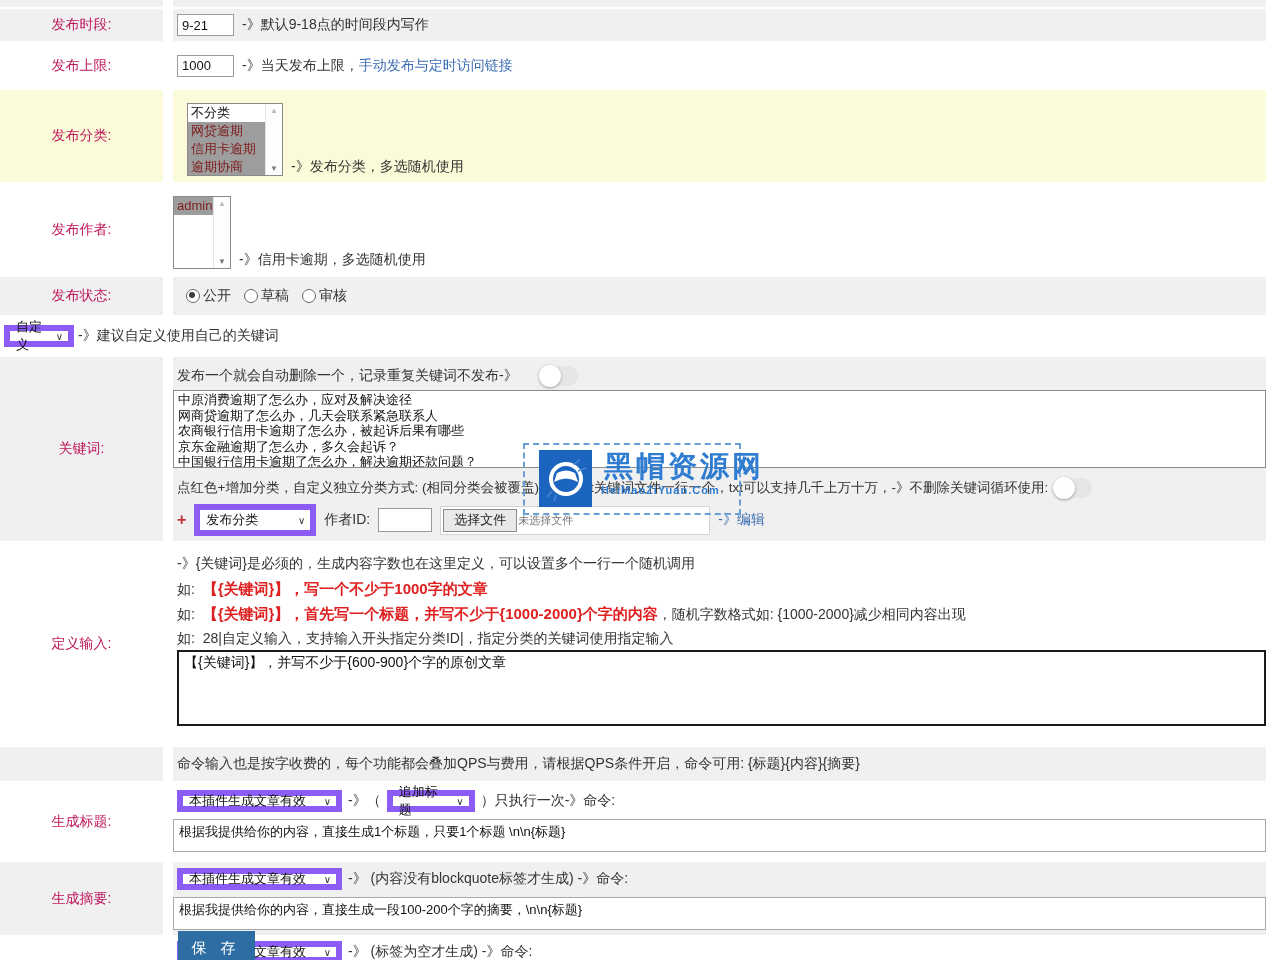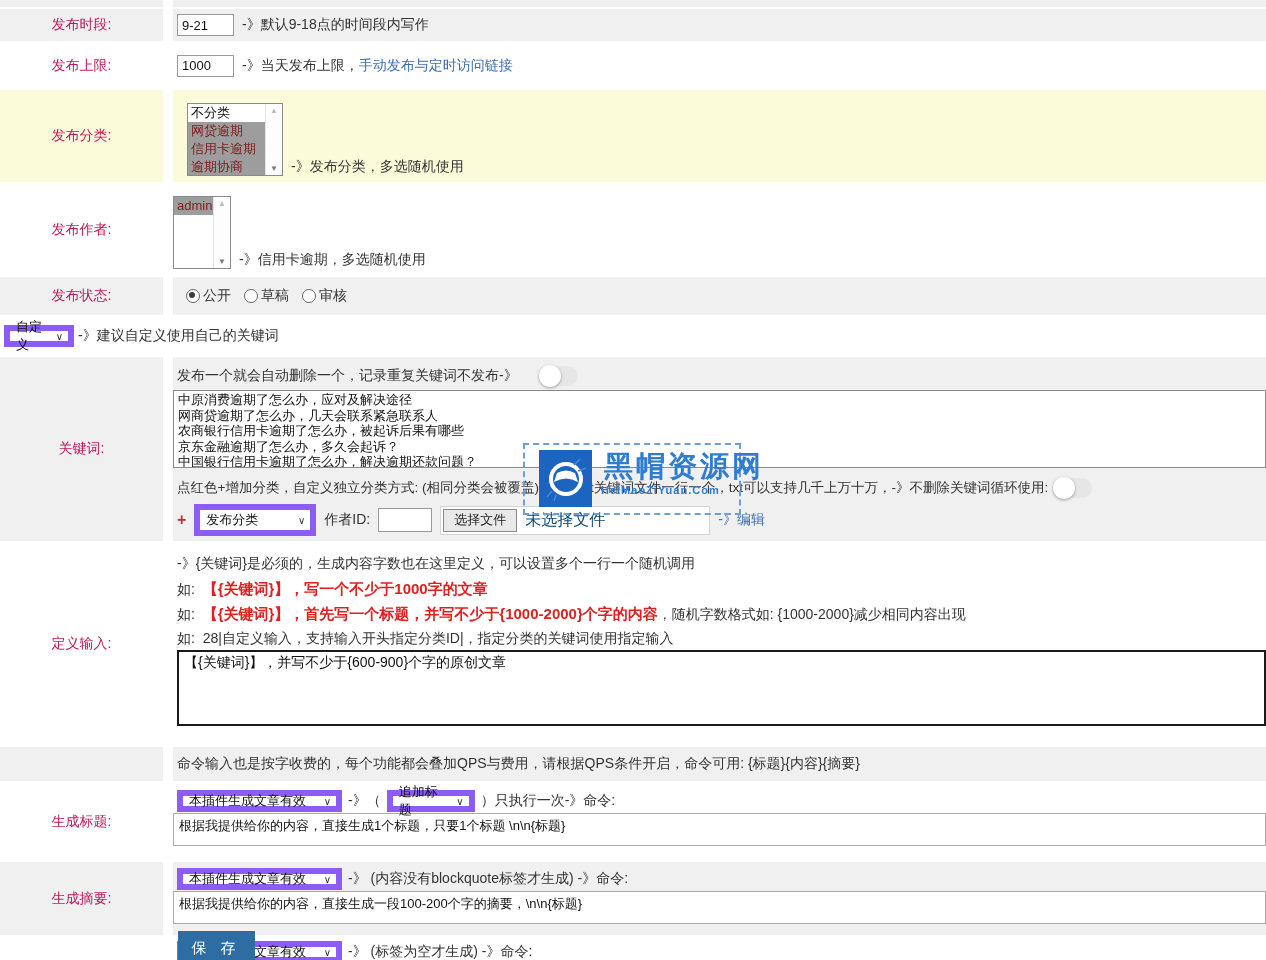--- a/index.html
+++ b/index.html
@@ -46,27 +46,27 @@
   .tgl{width:38px;height:20px;border-radius:10px;background:#e6e6e6;position:relative;
        display:inline-block;flex:none;cursor:pointer;}
   .tgl .knob{position:absolute;left:-1px;top:-1px;width:22px;height:22px;background:#fff;
        border-radius:50%;box-shadow:0 1px 3px rgba(0,0,0,.35);}
 
   textarea{resize:none;box-sizing:border-box;display:block;background:#fff;color:#111;
            font-family:"Liberation Sans","DejaVu Sans",sans-serif;}
   .ta-keywords{width:100%;height:78px;border:1px solid #8a8a8a;font-size:13px;line-height:15.5px;
            padding:1px 4px;margin-top:3px;overflow:hidden;white-space:pre;}
   .ta-define{width:100%;height:76px;border:2px solid #1a1a1a;font-size:14px;padding:2px 5px;}
-  .ta-cmd{width:100%;height:33px;border:1px solid #a9a9a9;font-size:13px;padding:3px 5px;margin-top:1px;overflow:hidden;}
+  .ta-cmd{width:100%;height:33px;border:1px solid #a9a9a9;font-size:13px;padding:3px 5px;margin-top:7px;overflow:hidden;}
 
   .red{color:#e02020;font-weight:bold;font-size:15px;}
   .plus{color:#c23030;font-weight:bold;font-size:16px;cursor:pointer;}
 
   .filebox{display:flex;align-items:center;border:1px solid #d4d4d4;background:#fff;
-           height:29px;box-sizing:border-box;padding:2px 2px;width:270px;gap:8px;flex:none;}
+           height:29px;box-sizing:border-box;padding:2px 2px;width:270px;gap:1px;flex:none;}
   .filebtn{border:1px solid #8a8a8a;background:#e9e9e9;height:23px;box-sizing:border-box;
            padding:0 10px;font-size:13px;display:flex;align-items:center;color:#222;cursor:pointer;flex:none;}
 
   .savebtn{position:absolute;left:178px;top:931px;width:77px;height:34px;background:#2e6da4;
            color:#fff;font-size:15px;border:none;display:flex;align-items:center;justify-content:center;
            letter-spacing:5px;padding-left:5px;z-index:10;cursor:pointer;}
 
   
   .wm{position:absolute;left:523px;top:443px;width:214px;height:68px;border:2px dashed #6b9fd8;z-index:8;}
   .wm-logo{position:absolute;left:14px;top:5px;width:53px;height:57px;background:#1b64c0;
@@ -197,21 +197,21 @@
       <div class="hflex pad-l" style="margin-top:7px;gap:8px;height:30px;">
         <span class="plus">+</span>
         <div class="fselect" style="width:122px;height:32px;">
           <span>发布分类</span>
           <span class="chev">∨</span>
         </div>
         <span class="nw">作者ID:</span>
         <input class="tinput" style="width: 44px; height: 22px;" value="">
         <div class="filebox">
           <span class="filebtn">选择文件</span>
-          <span style="font-size:16px;color:#0c4a6e;">未选择文件</span>
+          <span style="font-size:11px;color:#737373;">未选择文件</span>
         </div>
         <a class="lnk">-》编辑</a>
       </div>
     </div>
   </div>
 
   <div class="row r8">
     <div class="lbl w">定义输入:</div>
     <div class="cnt w pad-l" style="padding-top:12px;">
       <div class="nw" style="height:25px;">-》{关键词}是必须的，生成内容字数也在这里定义，可以设置多个一行一个随机调用</div>

